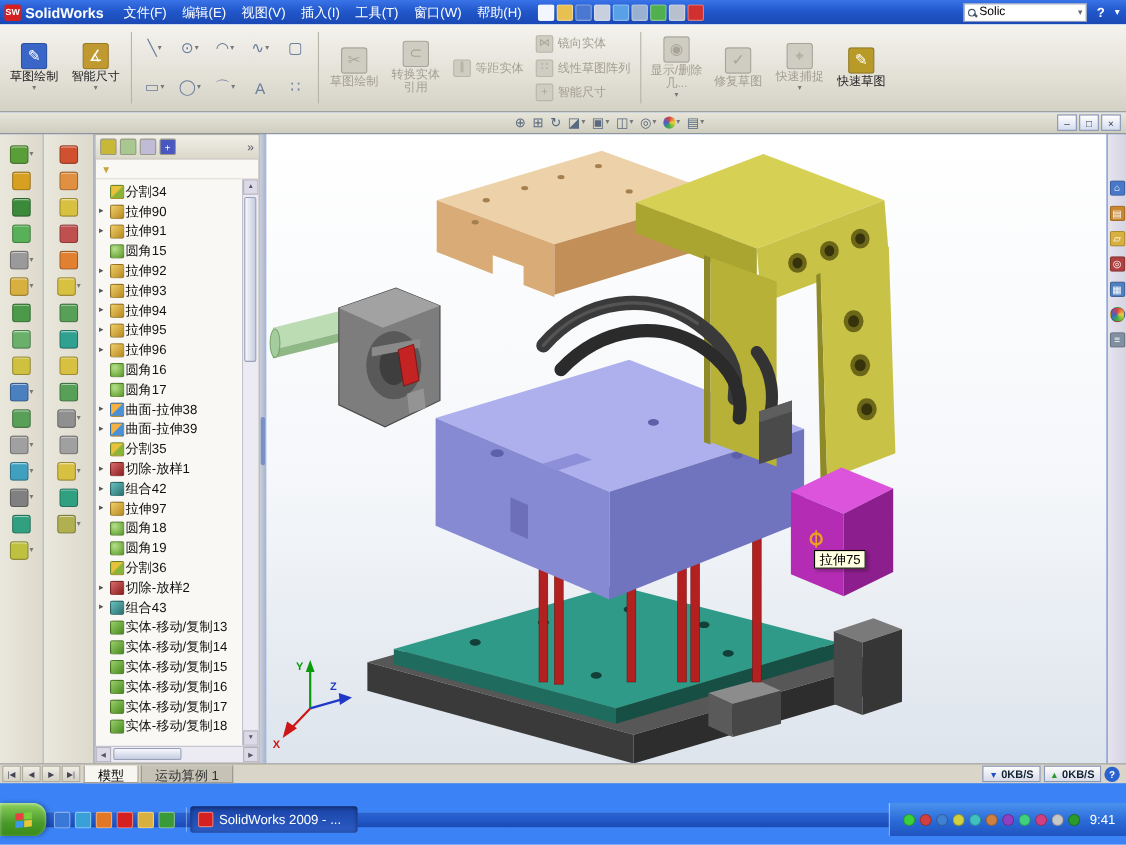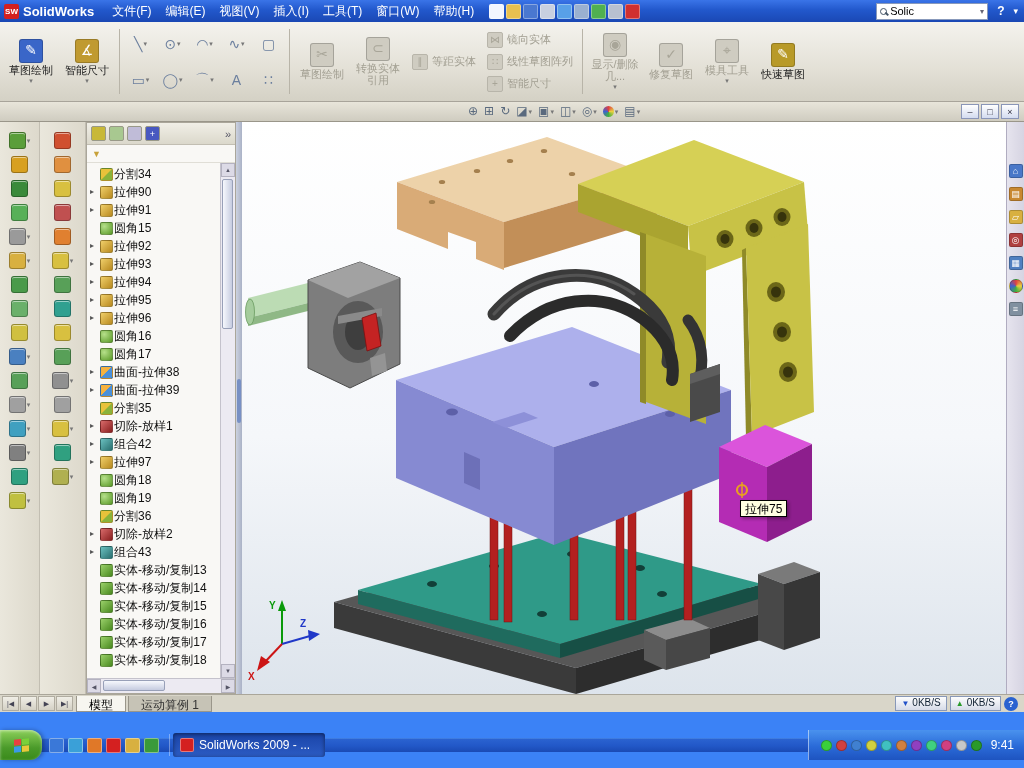--- a/index.html
+++ b/index.html
@@ -104,21 +104,21 @@
   .rstrip{position:absolute;top:122px;right:0;width:18px;bottom:74px;background:linear-gradient(90deg,#e6e4ee,#d6d4e2);border-left:1px solid #b0acc0;display:flex;flex-direction:column;align-items:center;padding-top:42px;gap:9px}
   .rs-icon{width:14px;height:14px;border-radius:2px;color:#fff;font-size:9px;display:flex;align-items:center;justify-content:center;border:1px solid rgba(0,0,0,.2)}
   .rs-icon.ball{background:conic-gradient(#e04040,#e8d040,#40b040,#4060d0,#e04040) !important;border-radius:50%;color:transparent}
 
   
   .doctabs{position:absolute;left:0;right:0;top:694px;height:18px;background:#d9d6c9;border-top:1px solid #aaa69a;display:flex;align-items:center;padding-left:2px}
   .nav-btn{width:17px;height:15px;font-size:7px;display:flex;align-items:center;justify-content:center;color:#445;background:linear-gradient(#f0eee6,#d4d1c5);border:1px solid #b0aca0;margin-right:1px}
   .dtab{padding:1px 12px;font-size:12px;border:1px solid #9a968a;border-top:none;background:#c6c3b6;height:16px;margin-left:2px;color:#333}
   .dtab.active{background:#f7f6f0;color:#000}
   .netspeed{margin-left:auto;display:flex;align-items:center;gap:3px;margin-right:6px}
-  .ns-box{display:flex;align-items:flex-start;gap:3px;background:linear-grad#no;background:linear-gradient(#fdfdfd,#d6dbe8);border:1px solid #8898b8;height:15px;padding:0 5px;font-size:10px;color:#123;font-weight:normal}
+  .ns-box{display:flex;align-items:flex-end;gap:3px;background:linear-grad#no;background:linear-gradient(#fdfdfd,#d6dbe8);border:1px solid #8898b8;height:15px;padding:0 5px;font-size:10px;color:#123;font-weight:bold}
   .ns-down::before{content:"▼";color:#2050c8;font-size:8px}
   .ns-up::before{content:"▲";color:#2a9a2a;font-size:8px}
   .ns-info{width:14px;height:14px;border-radius:50%;background:#2a62d0;color:#fff;font-size:9px;display:flex;align-items:center;justify-content:center;font-weight:bold}
 
   
   .statusbar{position:absolute;left:0;right:0;top:712px;height:26px;background:linear-gradient(#f4f2ea,#dcd9cc);border-top:1px solid #fff;display:flex;align-items:center;padding:0 8px;font-size:12px;color:#222}
   .sb-sep{width:1px;height:14px;background:#b0aca0;margin:0 5px}
   .sb-doc-icon{width:14px;height:14px;border-radius:2px;background:linear-gradient(135deg,#f0d060,#c89820);border:1px solid #a8862a;margin-left:4px}
 
   
@@ -298,21 +298,21 @@
         </div>
 
         <div class="big-btn disabled">
           <span class="bicon" style="background: rgb(138, 152, 176);">✓</span>
           <span class="blabel">修复草图</span>
 
         </div>
 
         <div class="big-btn disabled">
           <span class="bicon" style="background: rgb(138, 152, 176);">⌖</span>
-          <span class="blabel">模具工具</span>
+          <span class="blabel">快速捕捉</span>
           <span class="arr on"></span>
         </div>
 
         <div class="big-btn">
           <span class="bicon" style="background: rgb(184, 154, 40);">✎</span>
           <span class="blabel">快速草图</span>
 
         </div>
       </div>
   </div>

